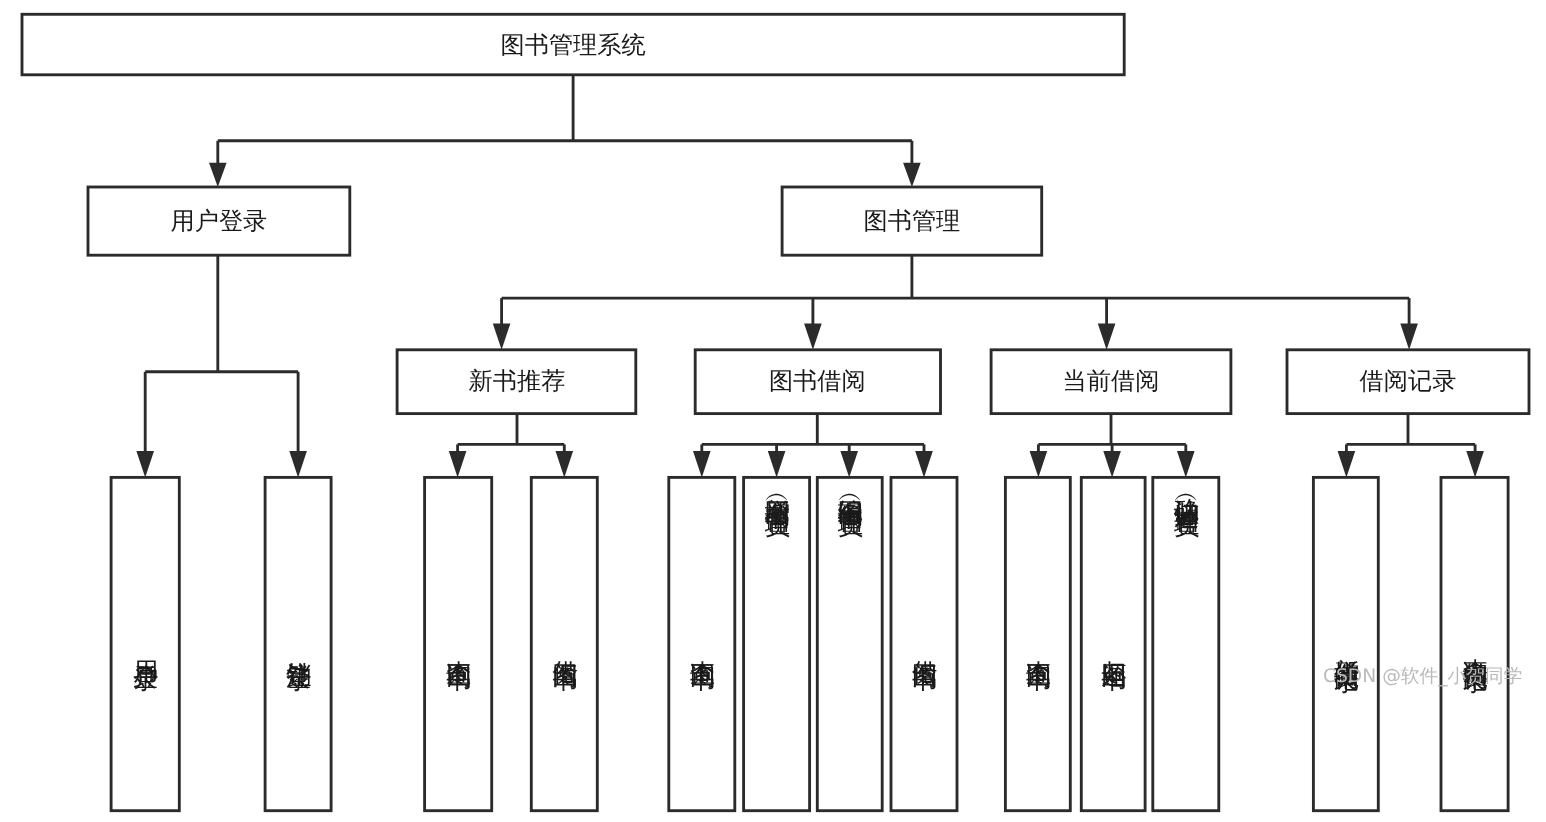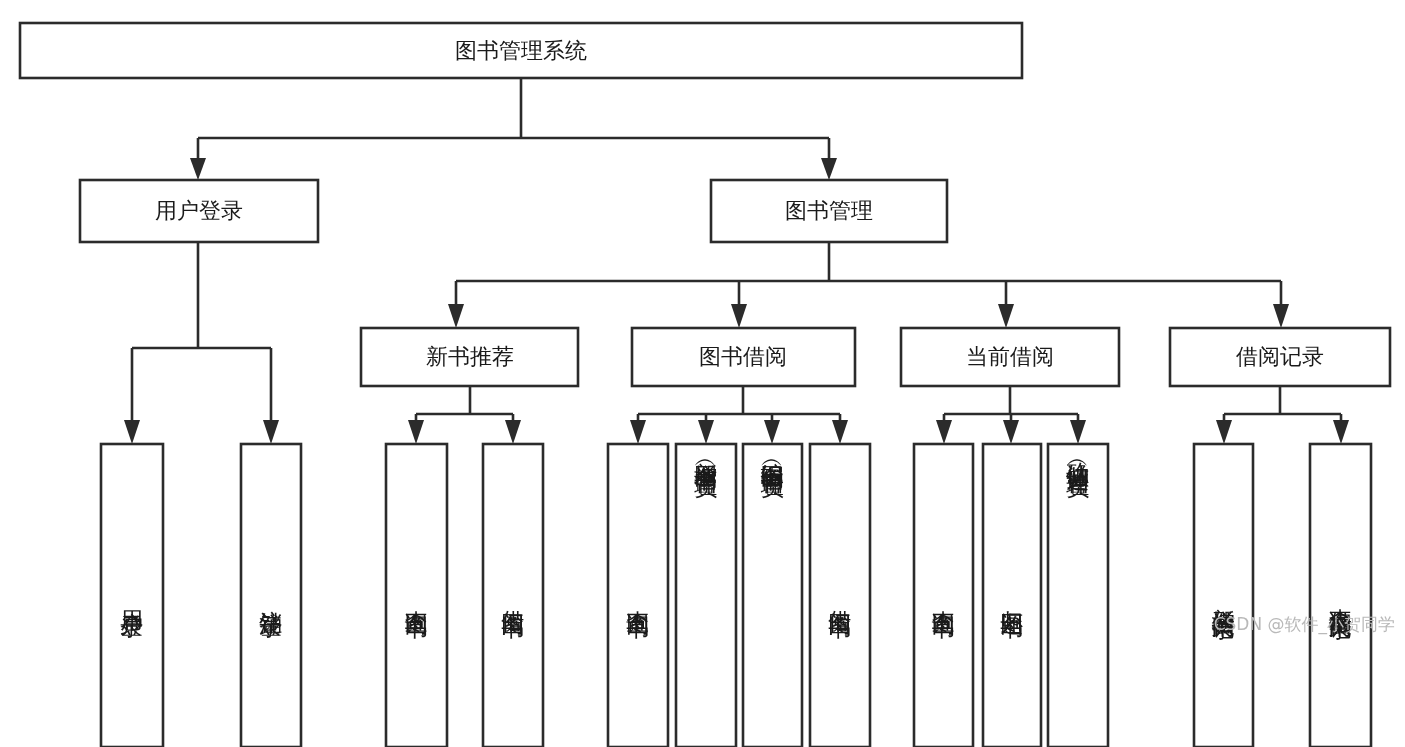--- a/index.html
+++ b/index.html
@@ -11,21 +11,20 @@
     width: 1405px;
     height: 747px;
     font-family: "DejaVu Sans", "Liberation Sans", sans-serif;
     overflow: hidden;
   }
   #diagram-root {
     position: relative;
     width: 1405px;
     height: 632px;
     background: #ffffff;
-    margin-top: 10px;
   }
   svg.tree-svg {
     position: absolute;
     top: 0;
     left: 0;
     width: 1405px;
     height: 747px;
     display: block;
   }
   .node-rect {
@@ -63,21 +62,21 @@
     font-family: "DejaVu Sans", "Liberation Sans", sans-serif;
     font-size: 23px;
     line-height: 1.06;
     letter-spacing: 2px;
     color: #1a1a1a;
     white-space: nowrap;
     text-align: center;
   }
   .watermark {
     position: absolute;
-    right: 10px;
+    right: 21px;
     bottom: 6px;
     font-family: "DejaVu Sans", "Liberation Sans", sans-serif;
     font-size: 17px;
     color: #b9b9b9;
     white-space: nowrap;
     user-select: none;
   }
 </style>
 </head>
 <body>

